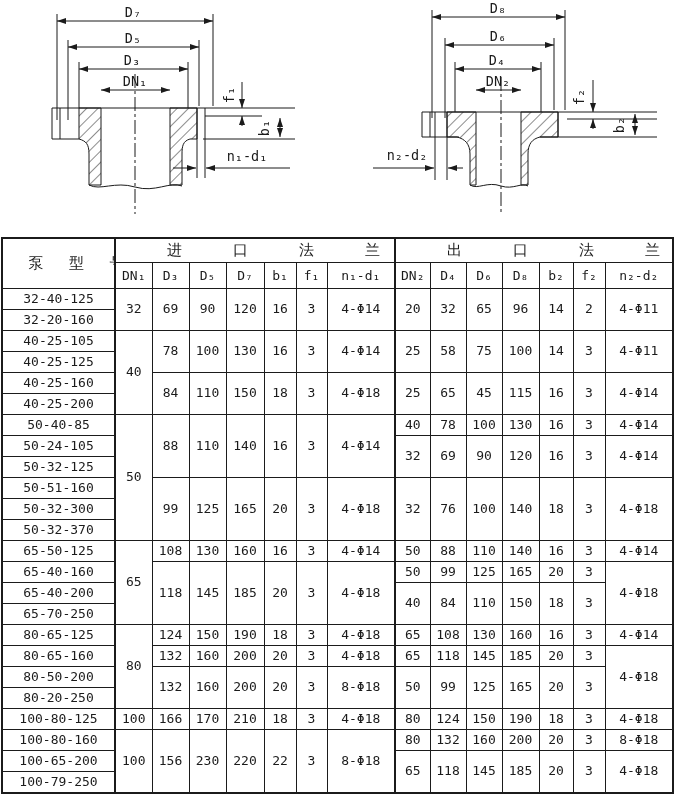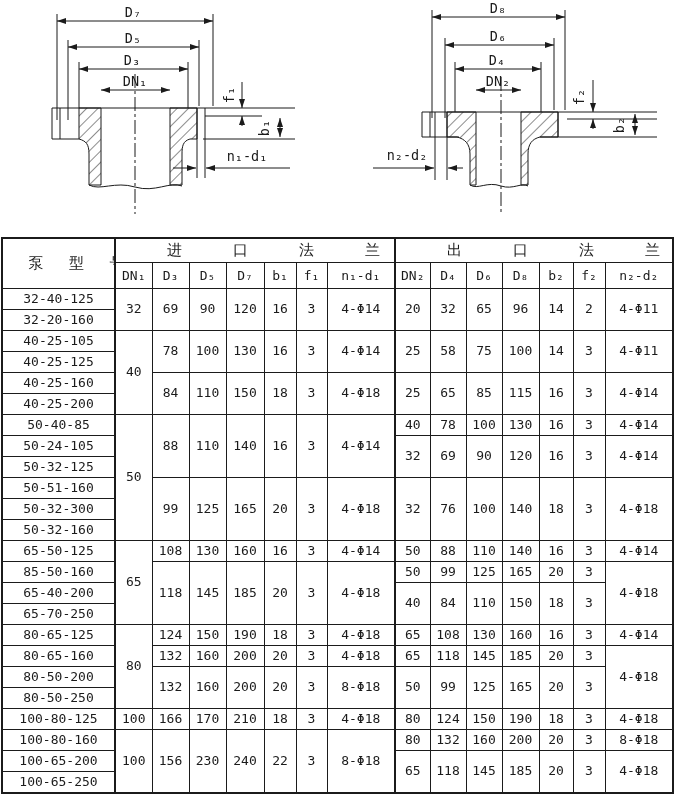--- a/index.html
+++ b/index.html
@@ -238,21 +238,21 @@
       <tr>
         <td class="c0">40-25-160</td>
         <td rowspan="2" class="c2">84</td>
         <td rowspan="2" class="c3">110</td>
         <td rowspan="2" class="c4">150</td>
         <td rowspan="2" class="c5">18</td>
         <td rowspan="2" class="c6">3</td>
         <td rowspan="2" class="c7">4-Φ18</td>
         <td rowspan="2" class="c8 gsep">25</td>
         <td rowspan="2" class="c9">65</td>
-        <td rowspan="2" class="c10">85</td>
+        <td rowspan="2" class="c10">45</td>
         <td rowspan="2" class="c11">115</td>
         <td rowspan="2" class="c12">16</td>
         <td rowspan="2" class="c13">3</td>
         <td rowspan="2" class="c14">4-Φ14</td>
       </tr>
       <tr>
         <td class="c0">40-25-200</td>
       </tr>
       <tr>
         <td class="c0">50-40-85</td>
@@ -297,41 +297,41 @@
         <td rowspan="3" class="c10">100</td>
         <td rowspan="3" class="c11">140</td>
         <td rowspan="3" class="c12">18</td>
         <td rowspan="3" class="c13">3</td>
         <td rowspan="3" class="c14">4-Φ18</td>
       </tr>
       <tr>
         <td class="c0">50-32-300</td>
       </tr>
       <tr>
-        <td class="c0">50-32-160</td>
+        <td class="c0">50-32-370</td>
       </tr>
       <tr>
         <td class="c0">65-50-125</td>
         <td rowspan="4" class="c1 gsep">65</td>
         <td class="c2">108</td>
         <td class="c3">130</td>
         <td class="c4">160</td>
         <td class="c5">16</td>
         <td class="c6">3</td>
         <td class="c7">4-Φ14</td>
         <td class="c8 gsep">50</td>
         <td class="c9">88</td>
         <td class="c10">110</td>
         <td class="c11">140</td>
         <td class="c12">16</td>
         <td class="c13">3</td>
         <td class="c14">4-Φ14</td>
       </tr>
       <tr>
-        <td class="c0">85-50-160</td>
+        <td class="c0">65-40-160</td>
         <td rowspan="3" class="c2">118</td>
         <td rowspan="3" class="c3">145</td>
         <td rowspan="3" class="c4">185</td>
         <td rowspan="3" class="c5">20</td>
         <td rowspan="3" class="c6">3</td>
         <td rowspan="3" class="c7">4-Φ18</td>
         <td class="c8 gsep">50</td>
         <td class="c9">99</td>
         <td class="c10">125</td>
         <td class="c11">165</td>
@@ -393,21 +393,21 @@
         <td rowspan="2" class="c6">3</td>
         <td rowspan="2" class="c7">8-Φ18</td>
         <td rowspan="2" class="c8 gsep">50</td>
         <td rowspan="2" class="c9">99</td>
         <td rowspan="2" class="c10">125</td>
         <td rowspan="2" class="c11">165</td>
         <td rowspan="2" class="c12">20</td>
         <td rowspan="2" class="c13">3</td>
       </tr>
       <tr>
-        <td class="c0">80-50-250</td>
+        <td class="c0">80-20-250</td>
       </tr>
       <tr>
         <td class="c0">100-80-125</td>
         <td class="c1 gsep">100</td>
         <td class="c2">166</td>
         <td class="c3">170</td>
         <td class="c4">210</td>
         <td class="c5">18</td>
         <td class="c6">3</td>
         <td class="c7">4-Φ18</td>
@@ -417,21 +417,21 @@
         <td class="c11">190</td>
         <td class="c12">18</td>
         <td class="c13">3</td>
         <td class="c14">4-Φ18</td>
       </tr>
       <tr>
         <td class="c0">100-80-160</td>
         <td rowspan="3" class="c1 gsep">100</td>
         <td rowspan="3" class="c2">156</td>
         <td rowspan="3" class="c3">230</td>
-        <td rowspan="3" class="c4">240</td>
+        <td rowspan="3" class="c4">220</td>
         <td rowspan="3" class="c5">22</td>
         <td rowspan="3" class="c6">3</td>
         <td rowspan="3" class="c7">8-Φ18</td>
         <td class="c8 gsep">80</td>
         <td class="c9">132</td>
         <td class="c10">160</td>
         <td class="c11">200</td>
         <td class="c12">20</td>
         <td class="c13">3</td>
         <td class="c14">8-Φ18</td>
@@ -440,16 +440,16 @@
         <td class="c0">100-65-200</td>
         <td rowspan="2" class="c8 gsep">65</td>
         <td rowspan="2" class="c9">118</td>
         <td rowspan="2" class="c10">145</td>
         <td rowspan="2" class="c11">185</td>
         <td rowspan="2" class="c12">20</td>
         <td rowspan="2" class="c13">3</td>
         <td rowspan="2" class="c14">4-Φ18</td>
       </tr>
       <tr>
-        <td class="c0">100-65-250</td>
+        <td class="c0">100-79-250</td>
       </tr>
     </tbody>
 </table>
 
 </body></html>

